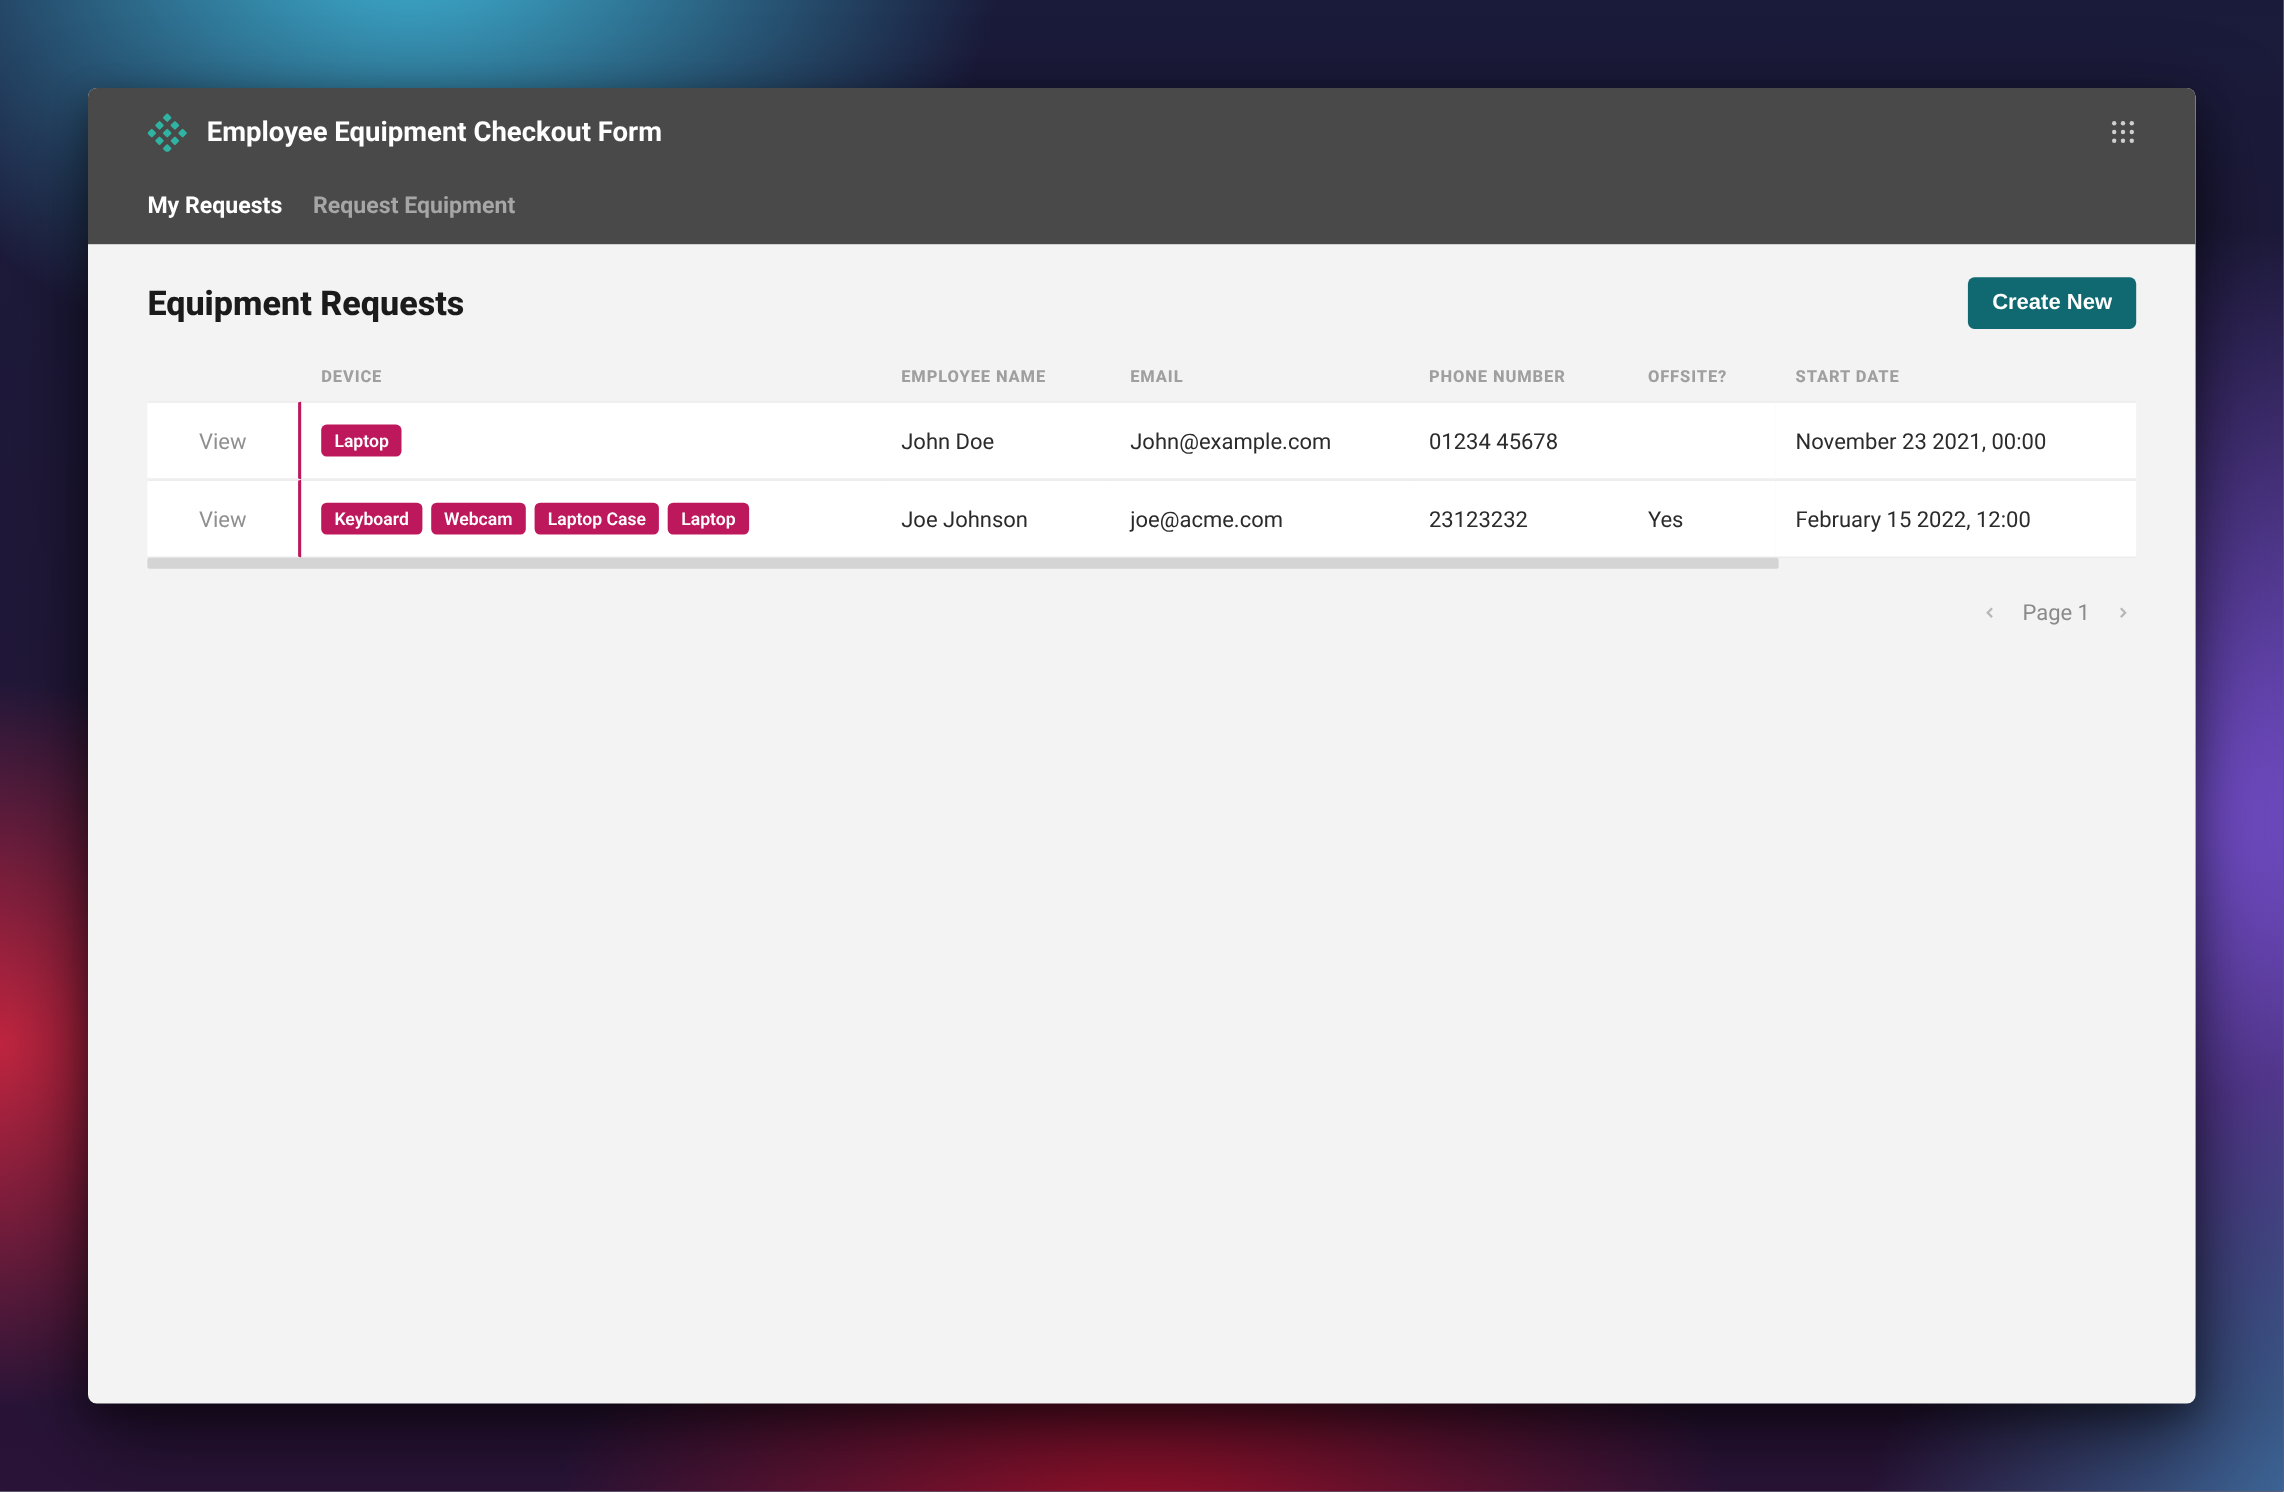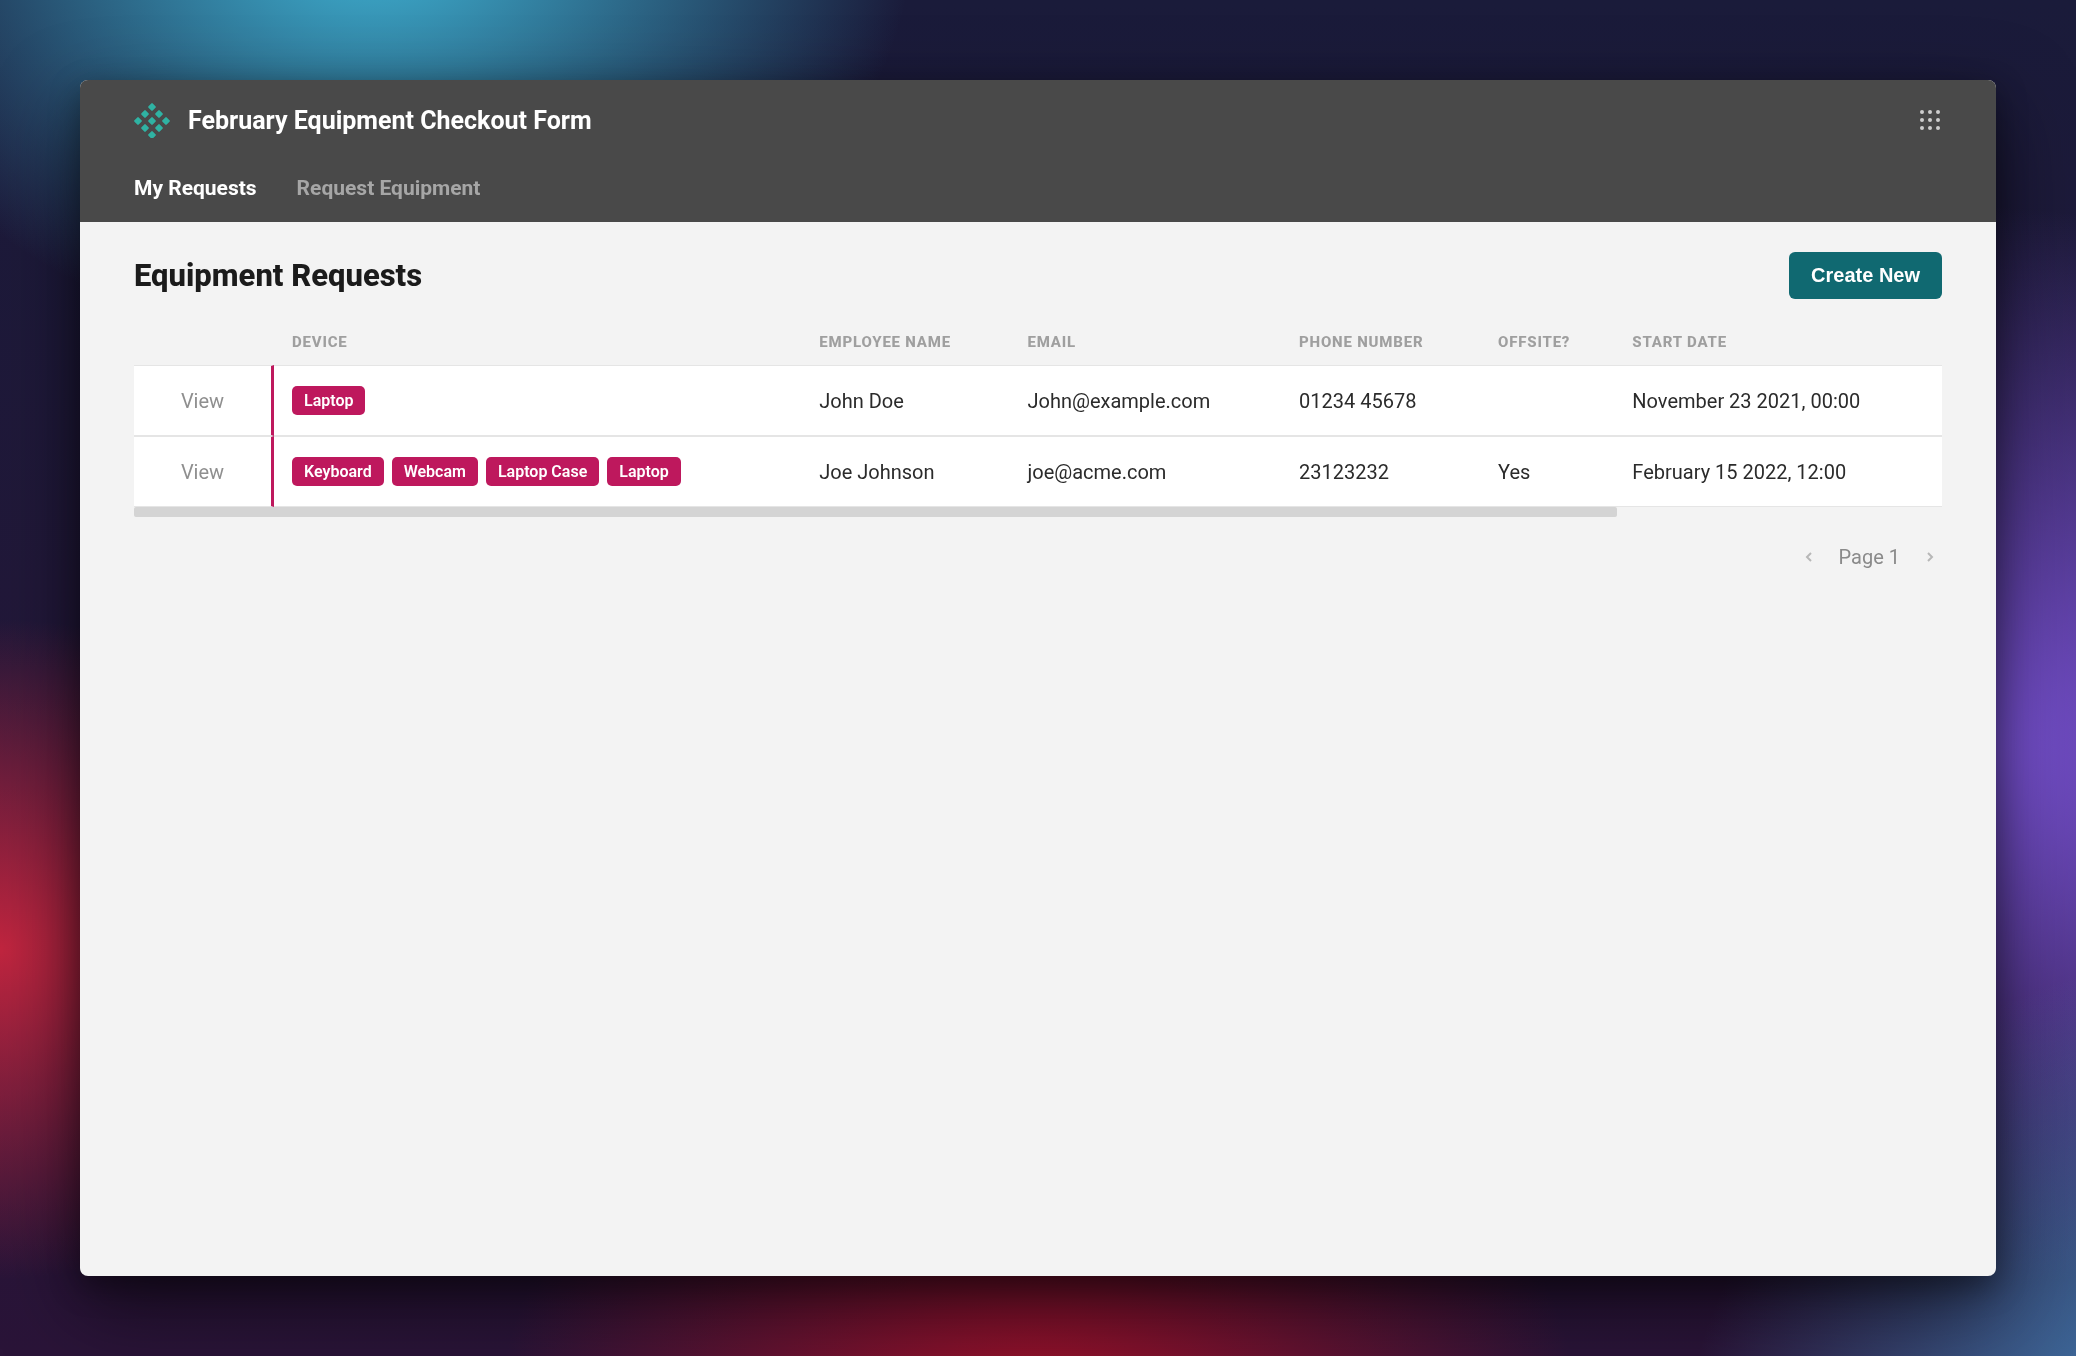--- a/index.html
+++ b/index.html
@@ -63,21 +63,21 @@
 }
 .apps-icon {
   width: 24px;
   height: 24px;
   cursor: pointer;
   color: #cfcfcf;
 }
 .apps-icon svg { width: 100%; height: 100%; }
 .tabs {
   display: flex;
-  gap: 40px;
+  gap: 28px;
   padding: 10px 32px 0 54px;
 }
 .tab {
   font-size: 21px;
   font-weight: 700;
   color: #a6a6a6;
   padding: 14px 0 22px 0;
   cursor: pointer;
 }
 .tab.active { color: #fff; }
@@ -202,21 +202,21 @@
               <rect x="22" y="9" width="6" height="6" rx="1" transform="rotate(45 25 12)"></rect>
               <rect x="1" y="16" width="6" height="6" rx="1" transform="rotate(45 4 19)"></rect>
               <rect x="15" y="16" width="6" height="6" rx="1" transform="rotate(45 18 19)"></rect>
               <rect x="29" y="16" width="6" height="6" rx="1" transform="rotate(45 32 19)"></rect>
               <rect x="8" y="23" width="6" height="6" rx="1" transform="rotate(45 11 26)"></rect>
               <rect x="22" y="23" width="6" height="6" rx="1" transform="rotate(45 25 26)"></rect>
               <rect x="15" y="30" width="6" height="6" rx="1" transform="rotate(45 18 33)"></rect>
             </g>
           </svg>
         </div>
-        <div class="title">February Equipment Checkout Form</div>
+        <div class="title">Employee Equipment Checkout Form</div>
       </div>
       <div class="apps-icon">
         <svg viewBox="0 0 24 24" fill="currentColor">
           <circle cx="4" cy="4" r="2"></circle>
             <circle cx="12" cy="4" r="2"></circle>
             <circle cx="20" cy="4" r="2"></circle>
           <circle cx="4" cy="12" r="2"></circle>
             <circle cx="12" cy="12" r="2"></circle>
             <circle cx="20" cy="12" r="2"></circle>
           <circle cx="4" cy="20" r="2"></circle>

